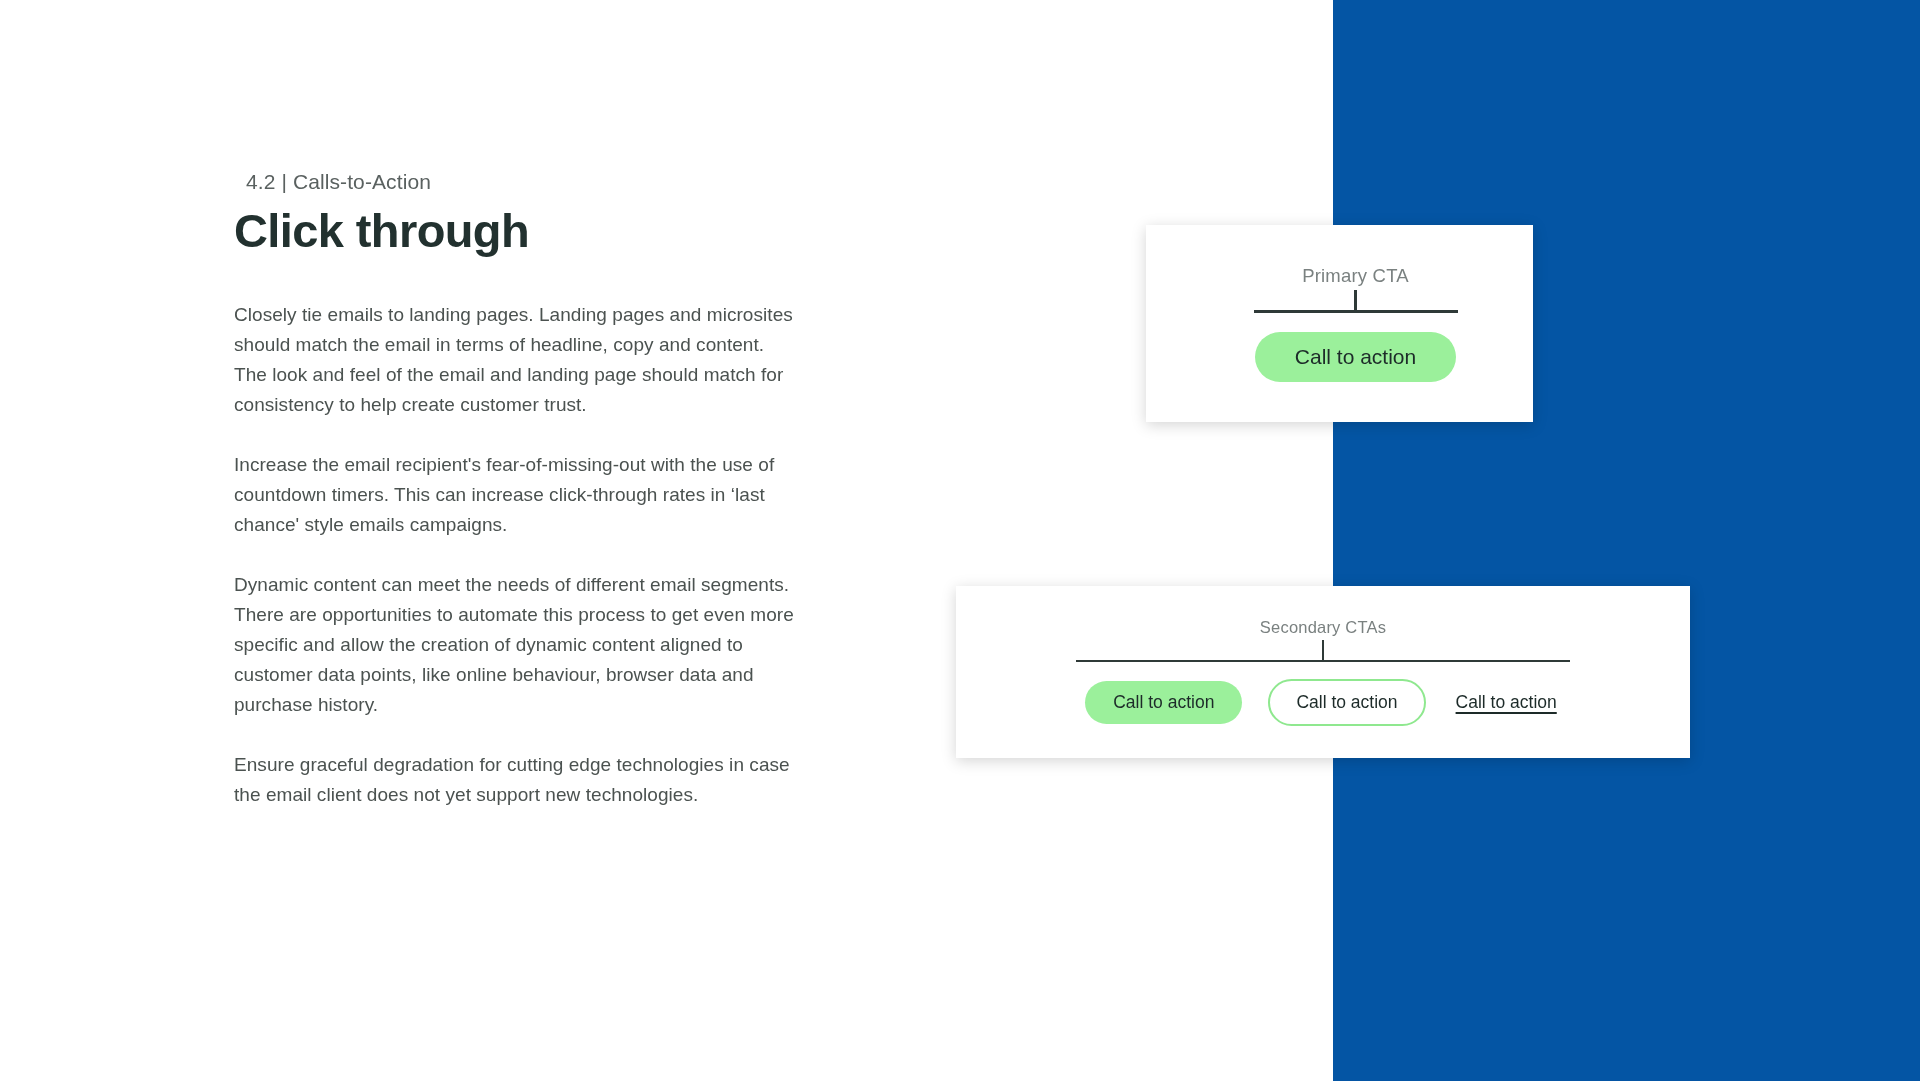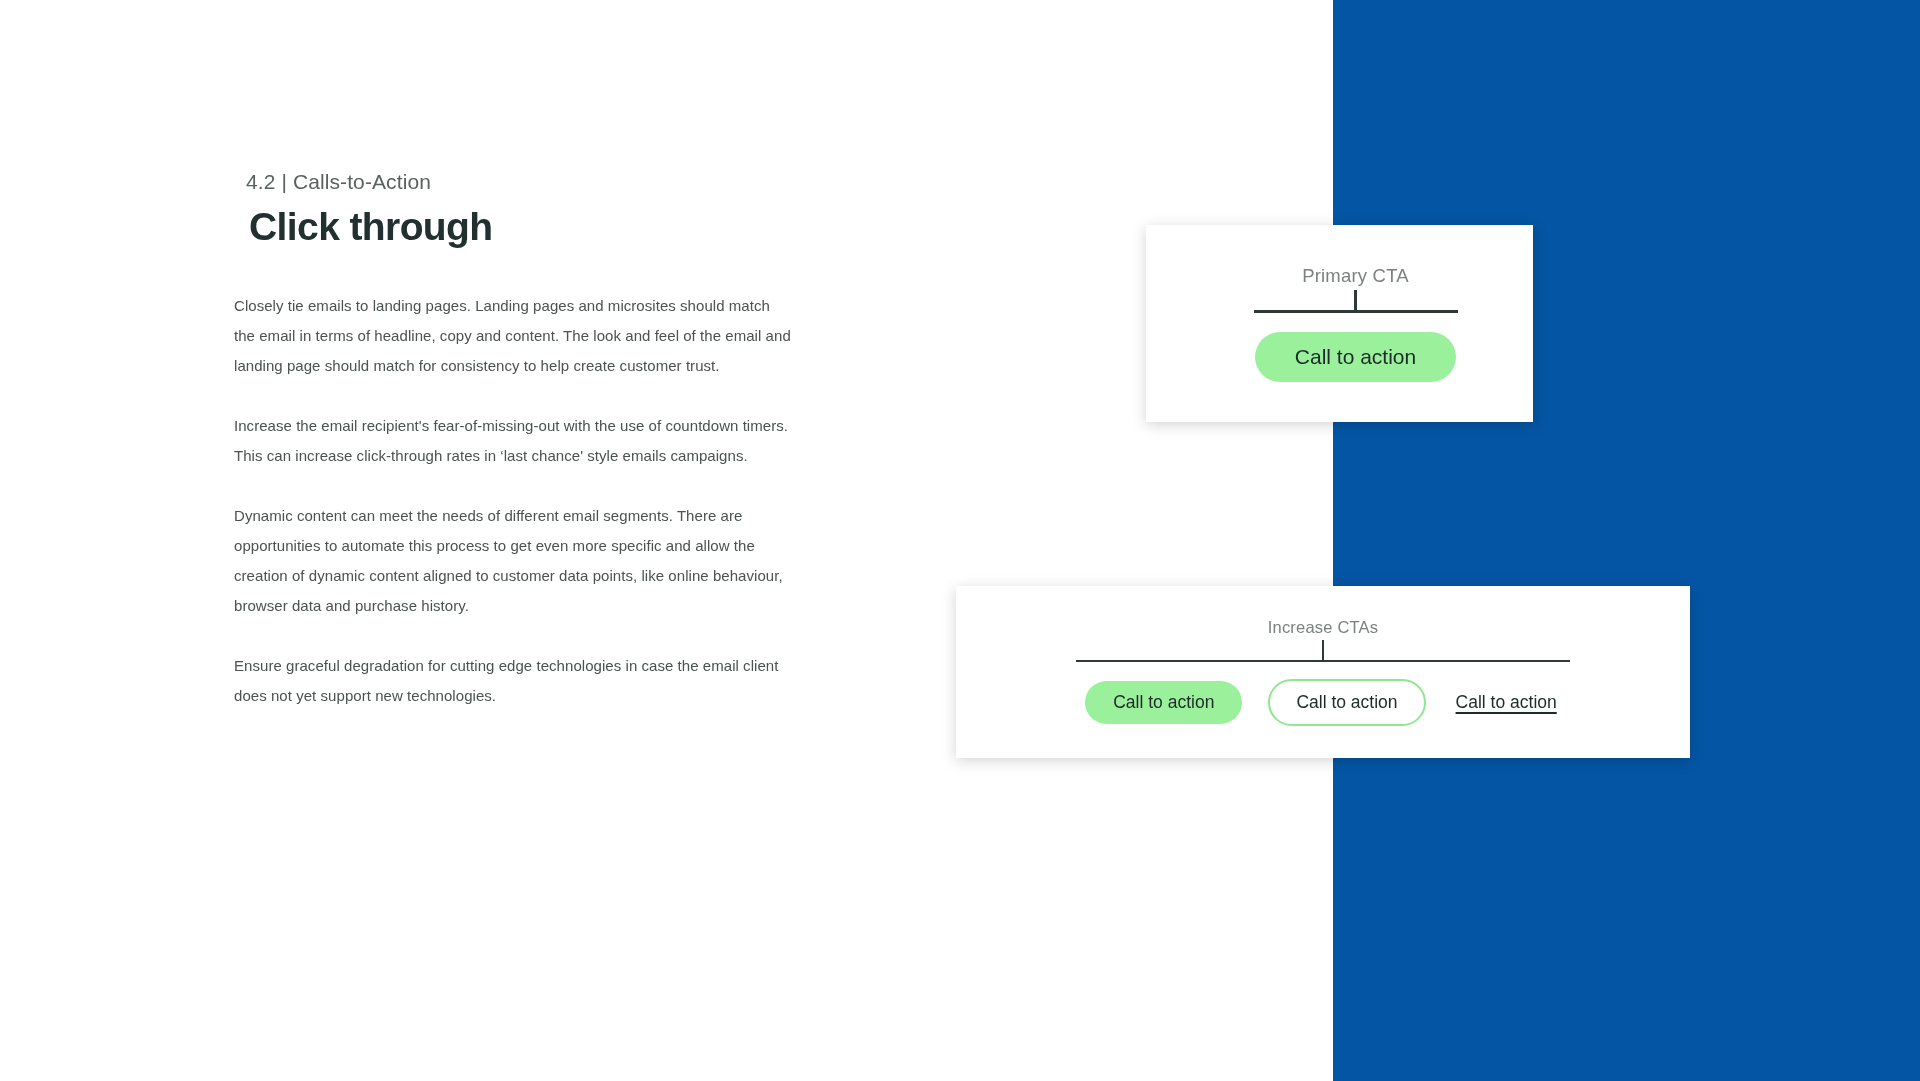--- a/index.html
+++ b/index.html
@@ -43,30 +43,30 @@
   .eyebrow {
     font-size: 21px;
     line-height: 1.3;
     color: #5a6160;
     letter-spacing: 0.1px;
     margin: 0 0 10px 12px;
     font-weight: 400;
   }
 
   .headline {
-    font-size: 39px;
+    font-size: 47px;
     line-height: 1.12;
     color: #22312f;
     font-weight: 700;
     letter-spacing: -0.6px;
-    margin: 0 0 42px 15px;
+    margin: 0 0 42px 0;
   }
 
   .body-para {
-    font-size: 15px;
+    font-size: 19px;
     line-height: 30px;
     color: #4b5250;
     margin: 0 0 30px 0;
     font-weight: 400;
     letter-spacing: 0.05px;
   }
   .body-para:last-child { margin-bottom: 0; }
 
   
   .card {
@@ -208,21 +208,21 @@
       </div>
       <div class="rule-line"></div>
       <div class="cta-row">
         <button class="cta cta-filled">Call to action</button>
       </div>
     </div>
   </div>
 
   <div class="card card-secondary">
     <div class="card-inner">
-      <div class="card-label">Increase CTAs</div>
+      <div class="card-label">Secondary CTAs</div>
       <div class="rule-wrap">
         <div class="rule-tick"></div>
       </div>
       <div class="rule-line"></div>
       <div class="cta-row">
         <button class="cta cta-filled">Call to action</button>
         <button class="cta cta-outline">Call to action</button>
         <a href="#" class="cta cta-link">Call to action</a>
       </div>
     </div>

